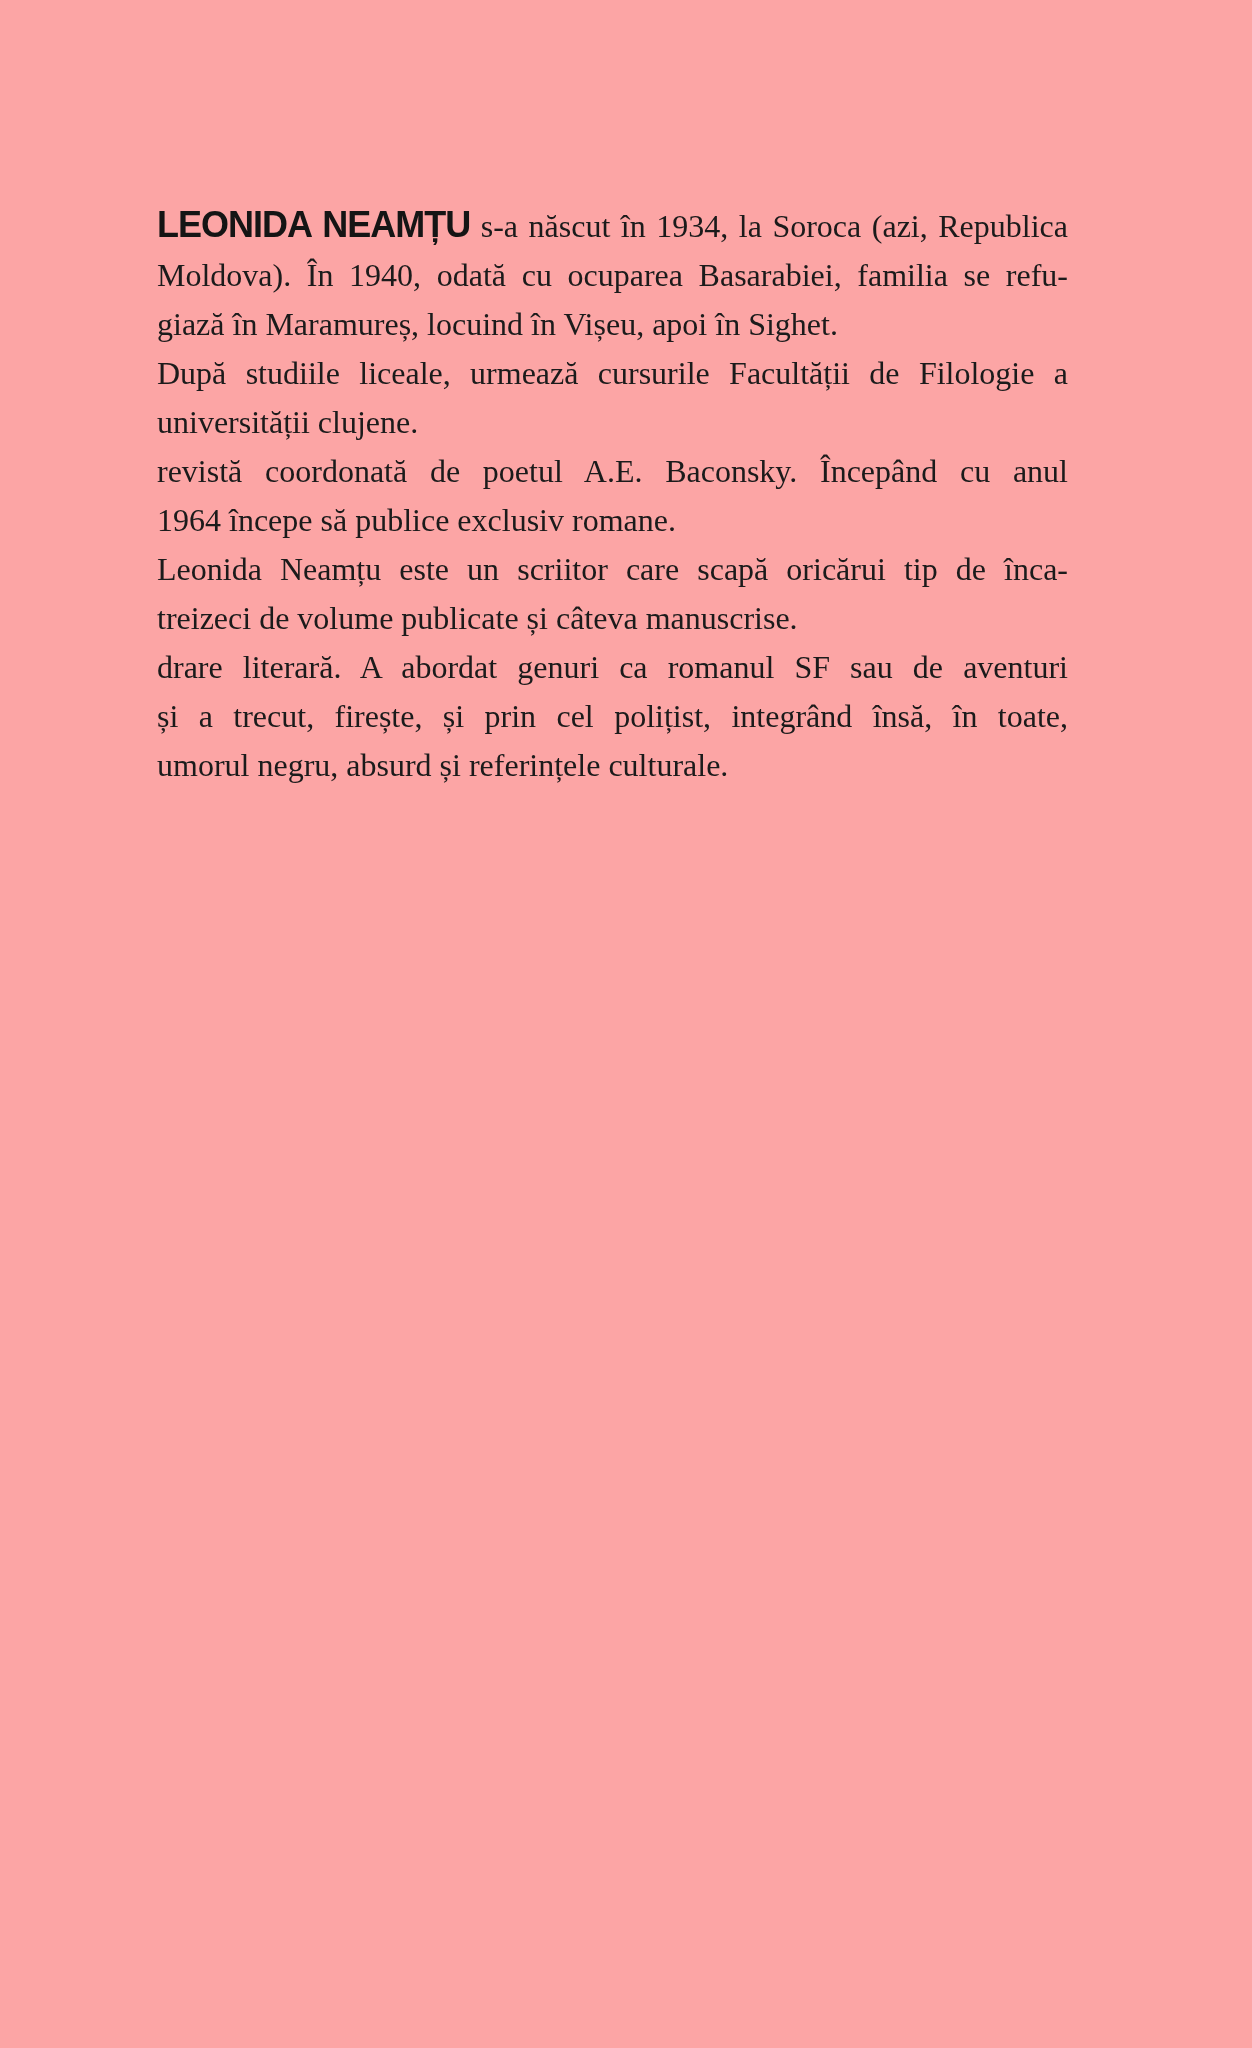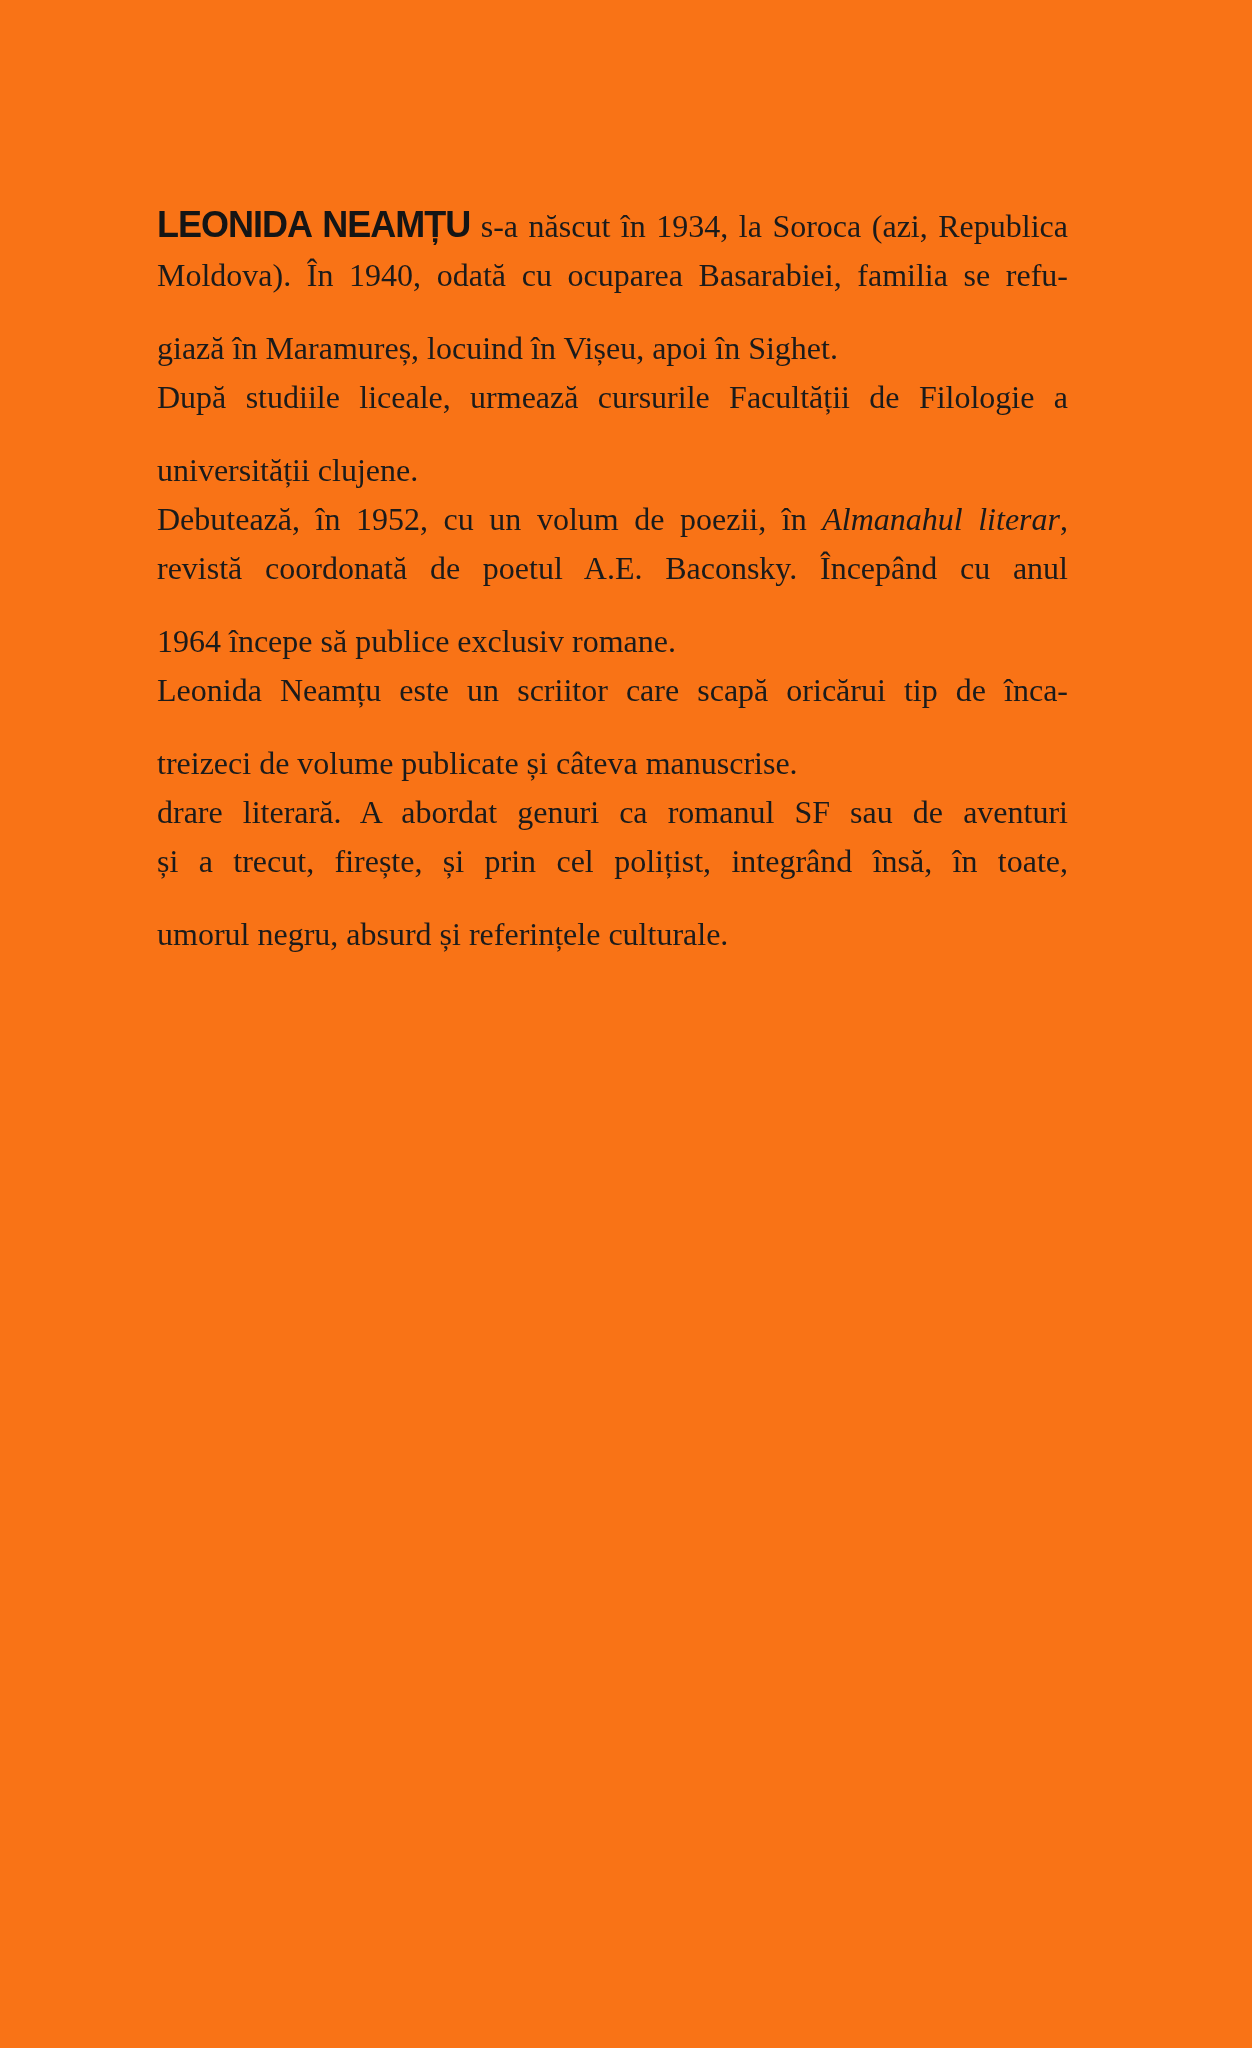--- a/index.html
+++ b/index.html
@@ -10,40 +10,39 @@
     width: 1252px;
     height: 2048px;
     background: #ffffff;
     position: relative;
     overflow: hidden;
     font-family: "Liberation Serif", "DejaVu Serif", serif;
   }
   .page {
     position: absolute;
     inset: 0;
-    background: #f97316;
+    background: #fca5a5;
   }
   .text-block {
     position: absolute;
     left: 157px;
     top: 200px;
     width: 911px;
     color: #1b1b1b;
     font-size: 32px;
     line-height: 49px;
   }
   .line {
     width: 911px;
     text-align: justify;
     text-align-last: justify;
   }
   .line.last {
     text-align: left;
     text-align-last: left;
-    margin-top: 24px;
   }
   .line .seg-italic {
     font-style: italic;
   }
   .line .seg-heading {
     font-family: "Liberation Sans", "DejaVu Sans", sans-serif;
     font-weight: 700;
     font-size: 36px;
     letter-spacing: -1px;
     font-stretch: condensed;
@@ -53,21 +52,20 @@
 </head>
 <body>
 
 <div class="page">
   <div class="text-block" id="bio-text" style="color: rgb(27, 27, 27);">
       <div class="line"><span class="seg-heading">LEONIDA NEAMȚU</span><span class="seg-normal"> s-a născut în 1934, la Soroca (azi, Republica</span></div>
       <div class="line"><span class="seg-normal">Moldova). În 1940, odată cu ocuparea Basarabiei, familia se refu-</span></div>
       <div class="line last"><span class="seg-normal">giază în Maramureș, locuind în Vișeu, apoi în Sighet.</span></div>
       <div class="line"><span class="seg-normal">După studiile liceale, urmează cursurile Facultății de Filologie a</span></div>
       <div class="line last"><span class="seg-normal">universității clujene.</span></div>
-      <div class="line"><span class="seg-normal">Debutează, în 1952, cu un volum de poezii, în </span><span class="seg-italic">Almanahul literar</span><span class="seg-normal">,</span></div>
       <div class="line"><span class="seg-normal">revistă coordonată de poetul A.E. Baconsky. Începând cu anul</span></div>
       <div class="line last"><span class="seg-normal">1964 începe să publice exclusiv romane.</span></div>
       <div class="line"><span class="seg-normal">Leonida Neamțu este un scriitor care scapă oricărui tip de înca-</span></div>
       <div class="line last"><span class="seg-normal">treizeci de volume publicate și câteva manuscrise.</span></div>
       <div class="line"><span class="seg-normal">drare literară. A abordat genuri ca romanul SF sau de aventuri</span></div>
       <div class="line"><span class="seg-normal">și a trecut, firește, și prin cel polițist, integrând însă, în toate,</span></div>
       <div class="line last"><span class="seg-normal">umorul negru, absurd și referințele culturale.</span></div>
     </div>
 </div>
 

